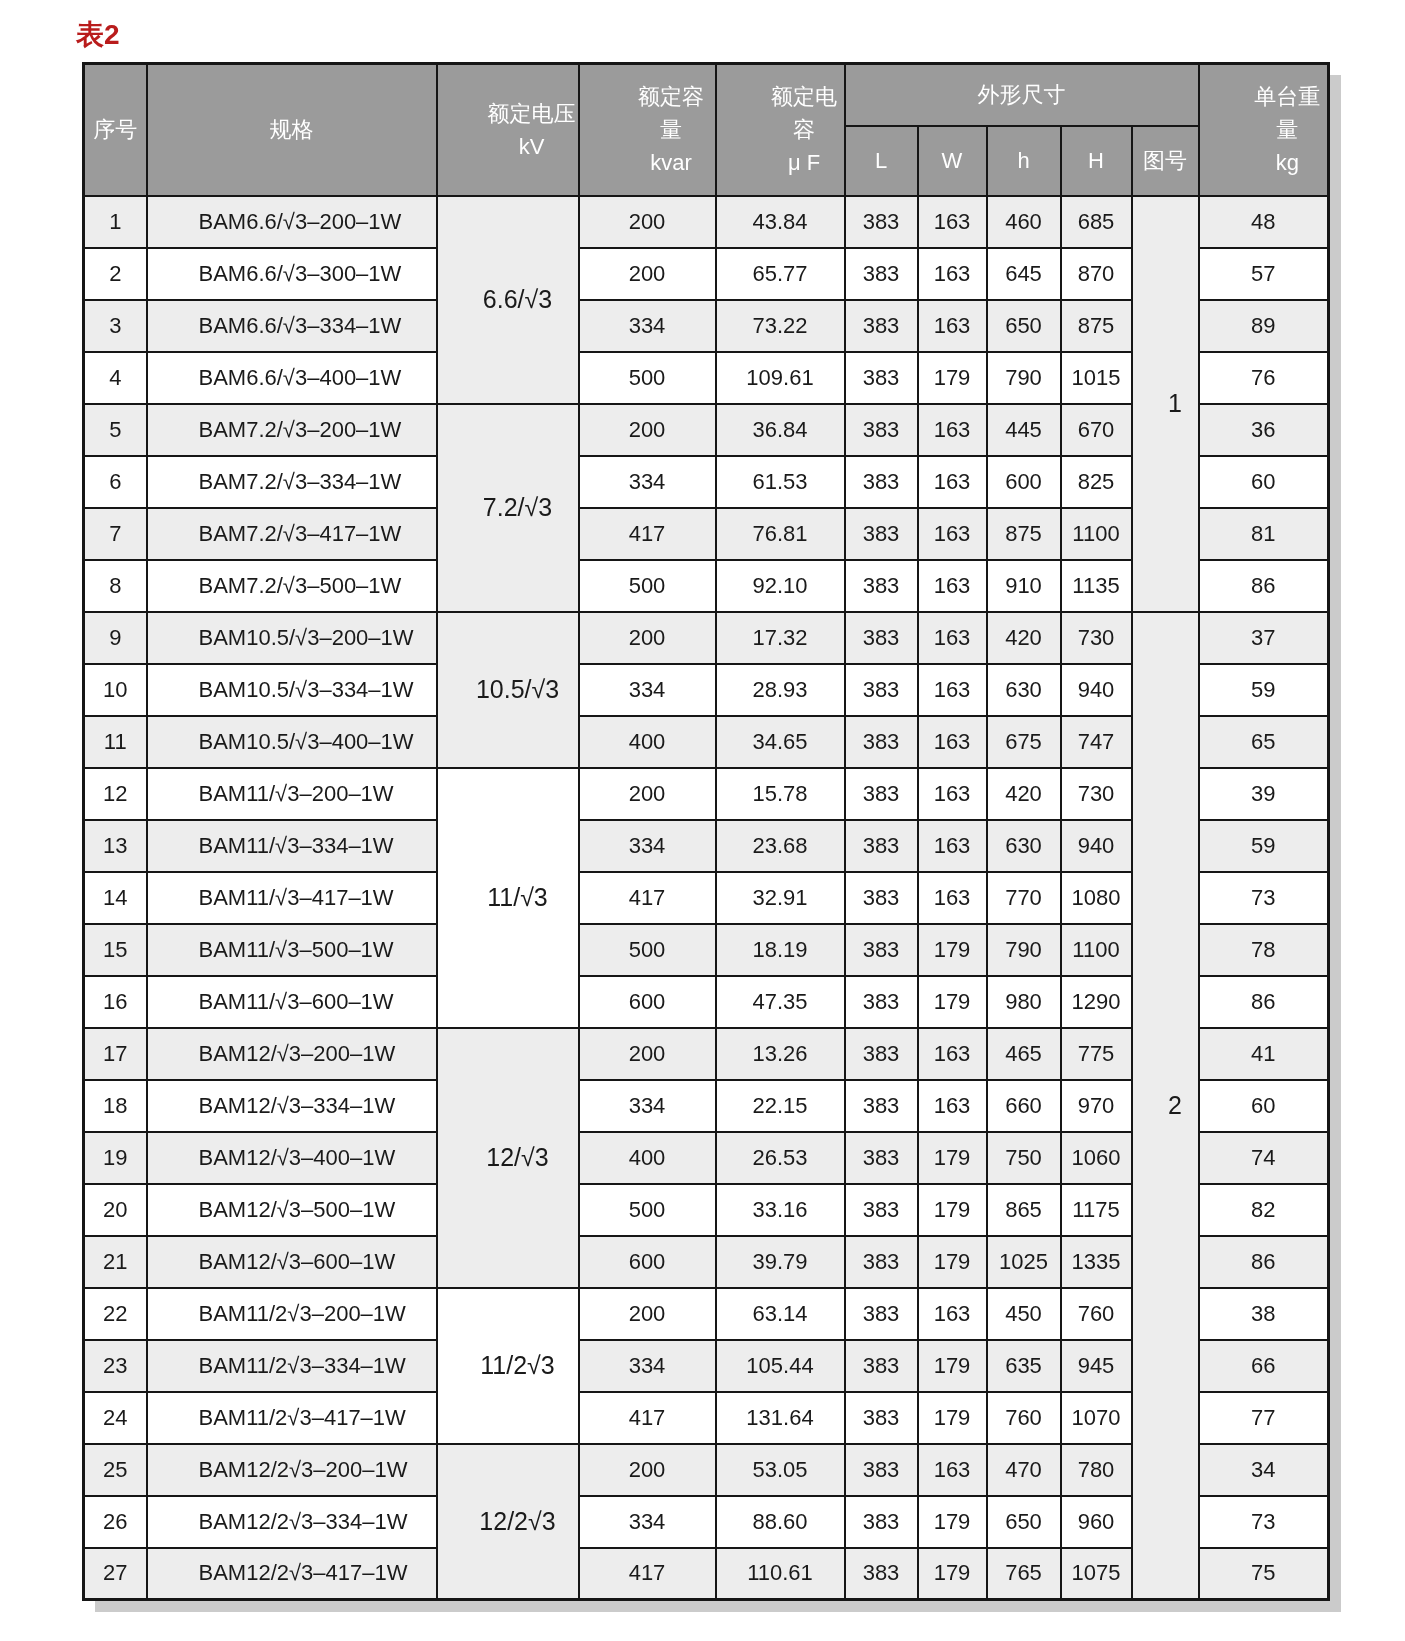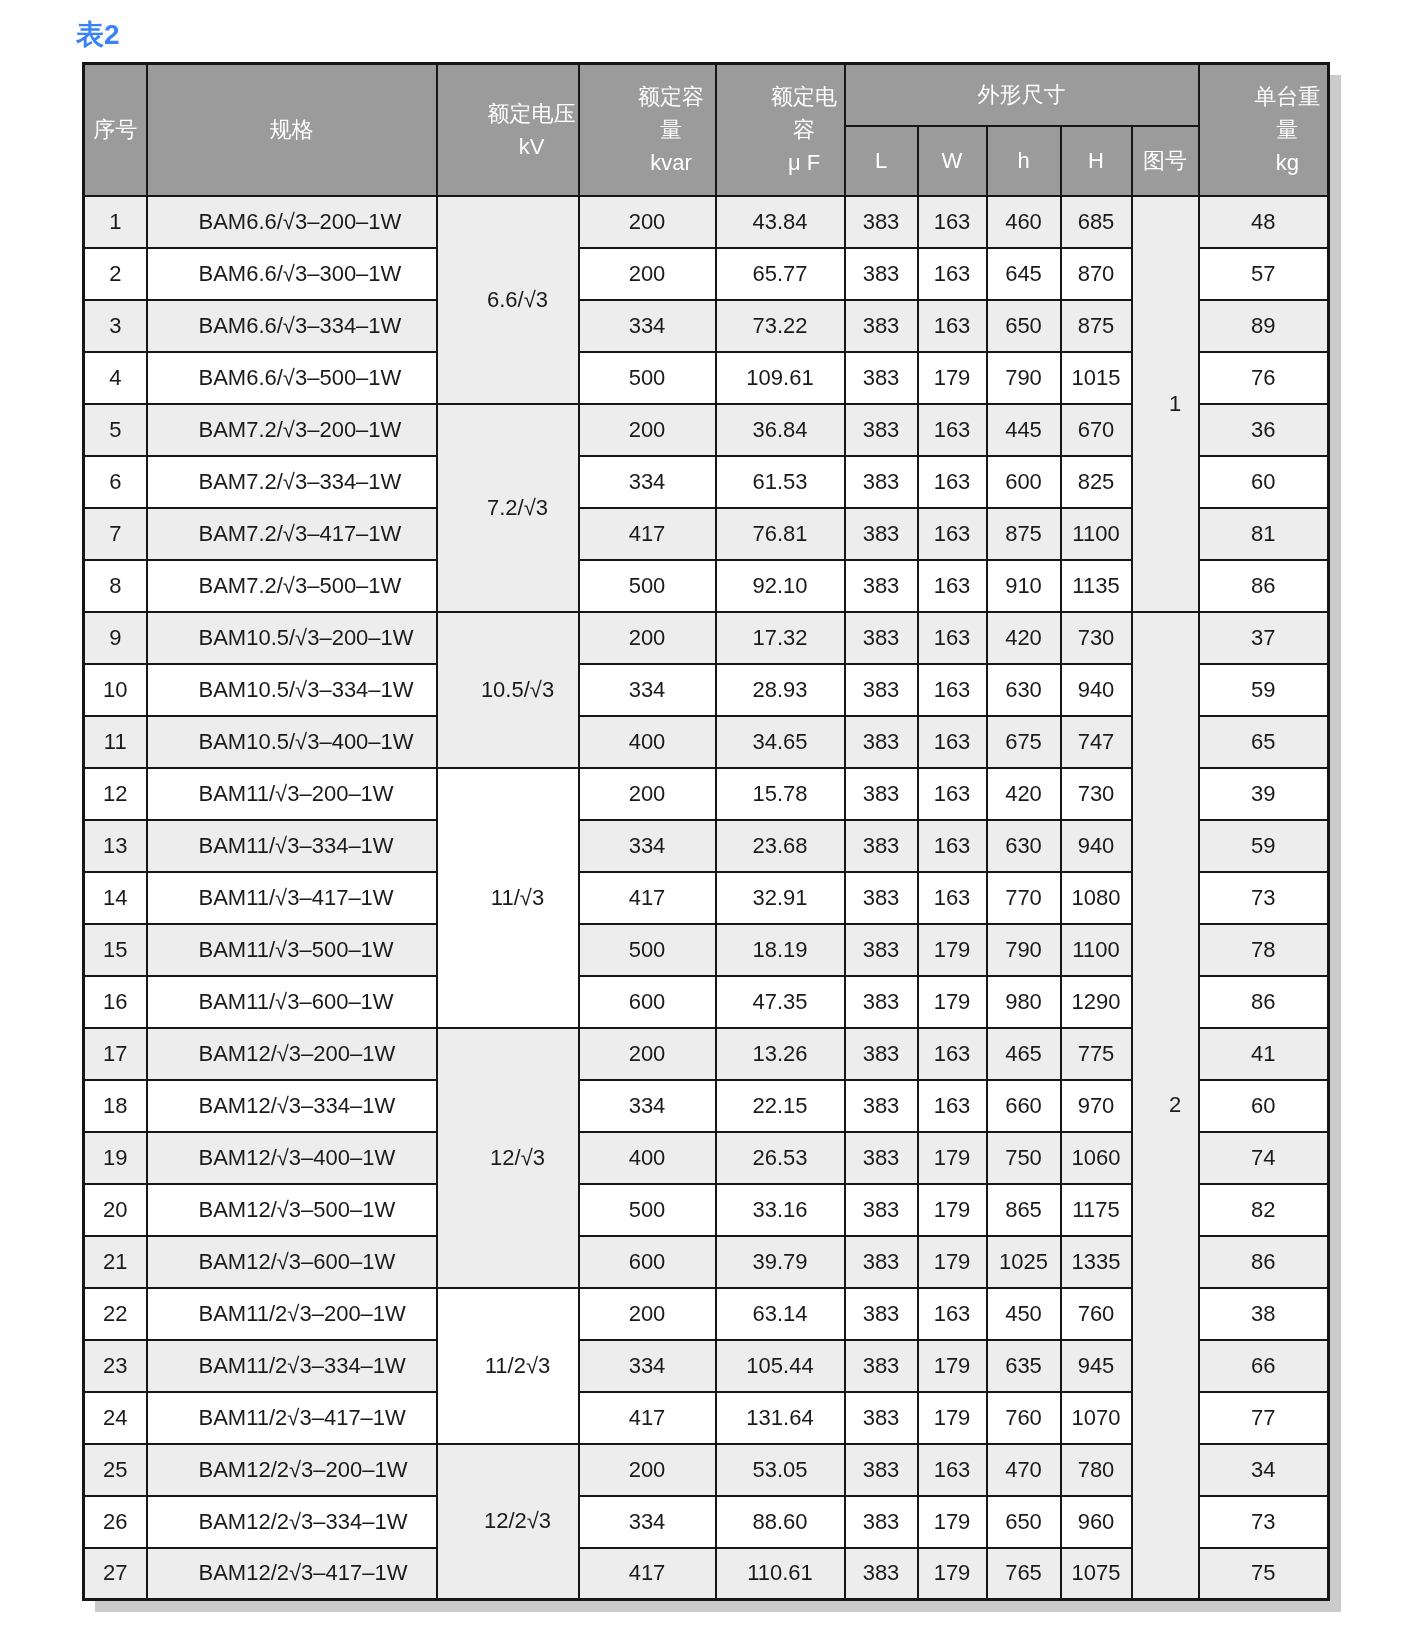--- a/index.html
+++ b/index.html
@@ -9,21 +9,21 @@
     background: #ffffff;
     position: relative;
     font-family: "Liberation Sans", "DejaVu Sans", sans-serif;
     color: #111111;
   }
   .title {
     position: absolute;
     left: 76px; top: 16px;
     font-size: 28px;
     font-weight: bold;
-    color: #3b82f6;
+    color: #b91c1c;
   }
   table.spec-table {
     position: absolute;
     left: 82px; top: 62px;
     border-collapse: collapse;
     table-layout: fixed;
     border: 3px solid #161616;
     box-shadow: 12px 12px 0 -1px #cbcbcb;
     background: #ffffff;
   }
@@ -43,21 +43,21 @@
   thead tr.hrow1 { height: 62px; }
   thead tr.hrow2 { height: 70px; }
   .two-line div { line-height: 1.5; margin-left: 48px; }
   tbody td {
     height: 52px;
     font-size: 22px;
     background: #ffffff;
     color: #1a1a1a;
   }
   tbody tr.shade td { background: #ededed; }
-  tbody td.c-span { background: #ffffff; font-size: 22px; padding-left: 20px; }
+  tbody td.c-span { background: #ffffff; font-size: 25px; padding-left: 20px; }
   tbody td.c-spec { text-align: left; padding-left: 51px; }
 </style>
 </head>
 <body>
 
 <div class="title">表2</div>
 
 <table class="spec-table">
   <colgroup>
     <col style="width:63px">
@@ -133,21 +133,21 @@
         <td>334</td>
         <td>73.22</td>
         <td>383</td>
         <td>163</td>
         <td>650</td>
         <td>875</td>
         <td>89</td>
       </tr>
       <tr>
         <td>4</td>
-        <td class="c-spec">BAM6.6/√3–500–1W</td>
+        <td class="c-spec">BAM6.6/√3–400–1W</td>
         <td>500</td>
         <td>109.61</td>
         <td>383</td>
         <td>179</td>
         <td>790</td>
         <td>1015</td>
         <td>76</td>
       </tr>
       <tr class="shade">
         <td>5</td>

